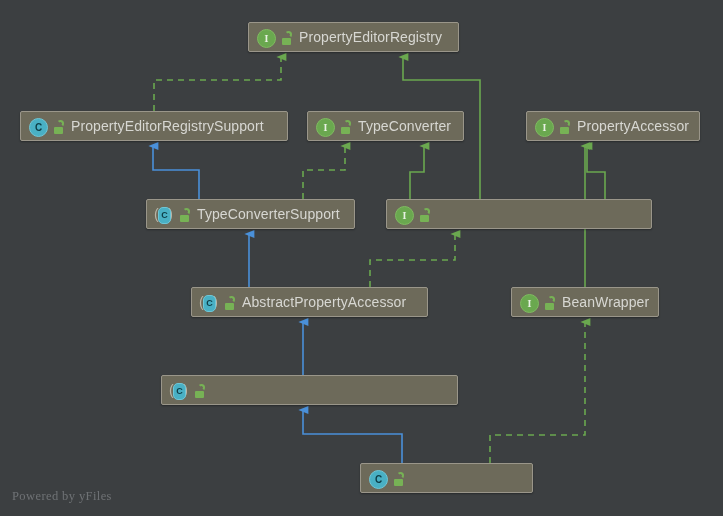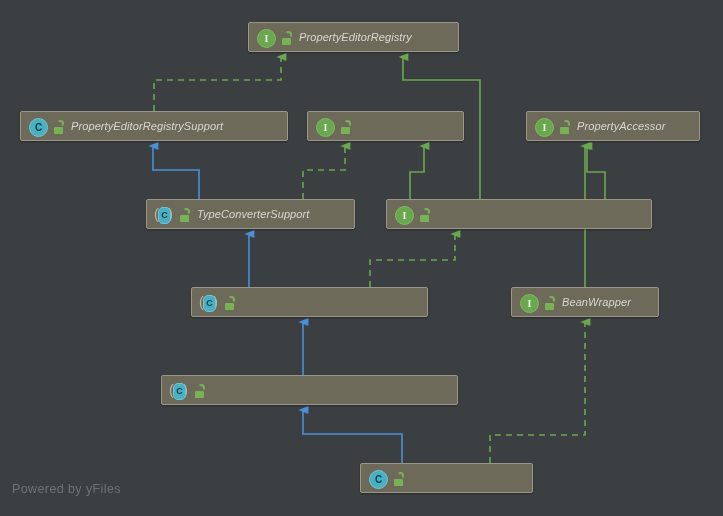--- a/index.html
+++ b/index.html
@@ -37,24 +37,23 @@
     align-items: center;
     gap: 6px;
     padding: 0 12px 0 8px;
     background: #6d6a5a;
     border: 1px solid #9a968a;
     border-radius: 2px;
     box-shadow: 0 1px 2px rgba(0,0,0,0.35);
     white-space: nowrap;
   }
   .node-label {
-    font-size: 11px;
+    font-size: 14px;
     color: #d7d7d2;
     letter-spacing: 0.1px;
-    font-style: italic;
   }
   
   .type-icon {
     position: relative;
     width: 17px;
     height: 17px;
     flex: 0 0 17px;
     display: inline-block;
   }
   .type-icon .glyph {
@@ -129,24 +128,25 @@
     border: 2px solid #77b255;
     border-bottom-color: transparent;
     border-left-color: transparent;
     border-radius: 50%;
     box-sizing: border-box;
   }
   
   #watermark {
     position: absolute;
     left: 12px;
-    bottom: 20px;
+    bottom: 12px;
     font-size: 12.5px;
     color: #6f7275;
     letter-spacing: 0.4px;
+    font-family: Liberation Serif, serif;
   }
 </style>
 </head>
 <body>
 
 <div id="canvas">
 
   <svg id="edges" viewBox="0 0 723 516" xmlns="http://www.w3.org/2000/svg">
     <defs>
       <marker id="arrow-green" markerWidth="12" markerHeight="12" refX="5.2" refY="5.6" orient="auto" markerUnits="userSpaceOnUse">
@@ -194,20 +194,21 @@
         <span class="node-label">PropertyEditorRegistrySupport</span>
       </div>
       <div class="node" style="left: 307px; top: 111px; width: 157px;">
         <span class="type-icon icon-interface">
           <span class="glyph">I</span>
         </span>
         <span class="vis-icon">
           <span class="shackle"></span>
           <span class="body"></span>
         </span>
+        <span class="node-label">TypeConverter</span>
       </div>
       <div class="node" style="left: 526px; top: 111px; width: 174px;">
         <span class="type-icon icon-interface">
           <span class="glyph">I</span>
         </span>
         <span class="vis-icon">
           <span class="shackle"></span>
           <span class="body"></span>
         </span>
         <span class="node-label">PropertyAccessor</span>
@@ -236,20 +237,21 @@
       <div class="node" style="left: 191px; top: 287px; width: 237px;">
         <span class="type-icon icon-abstract-class">
           <span class="par par-l">(</span>
           <span class="par par-r">)</span>
           <span class="glyph">C</span>
         </span>
         <span class="vis-icon">
           <span class="shackle"></span>
           <span class="body"></span>
         </span>
+        <span class="node-label">AbstractPropertyAccessor</span>
       </div>
       <div class="node" style="left: 511px; top: 287px; width: 148px;">
         <span class="type-icon icon-interface">
           <span class="glyph">I</span>
         </span>
         <span class="vis-icon">
           <span class="shackle"></span>
           <span class="body"></span>
         </span>
         <span class="node-label">BeanWrapper</span>

